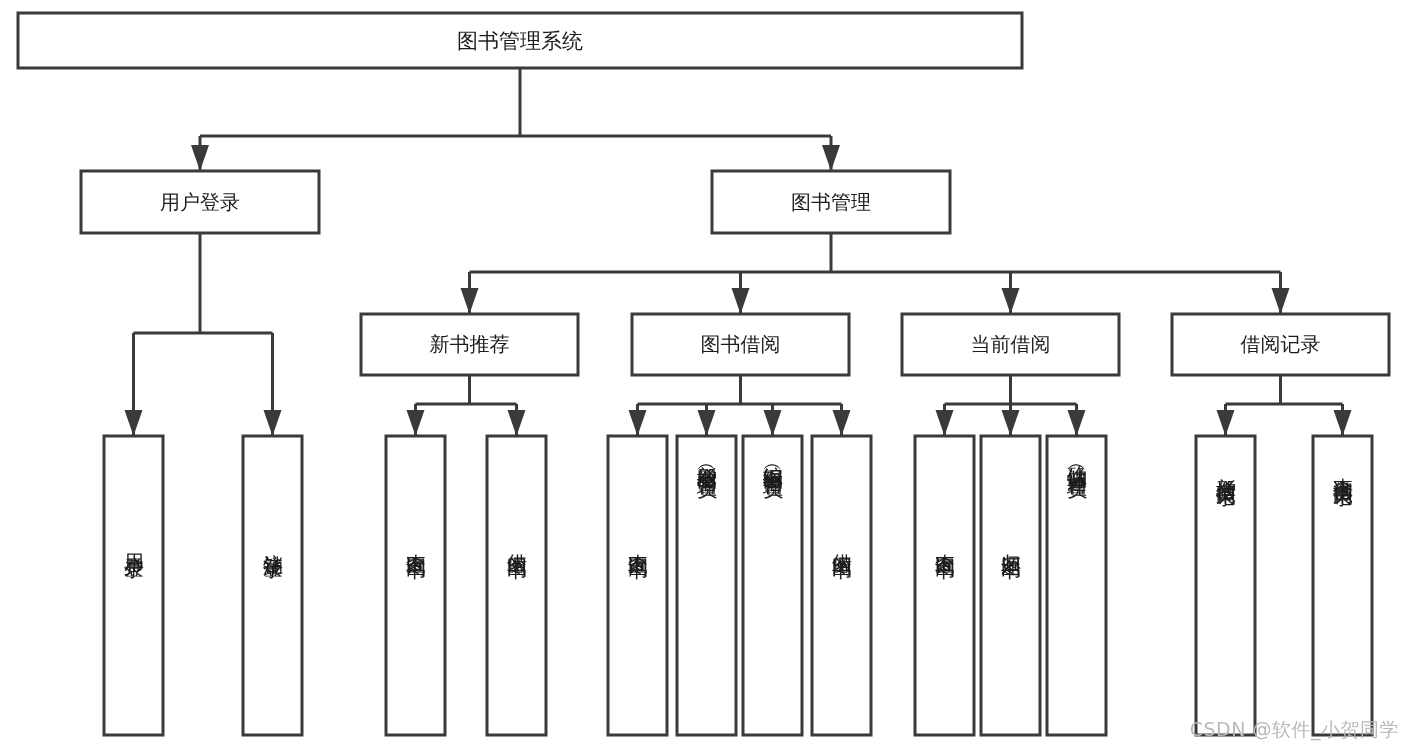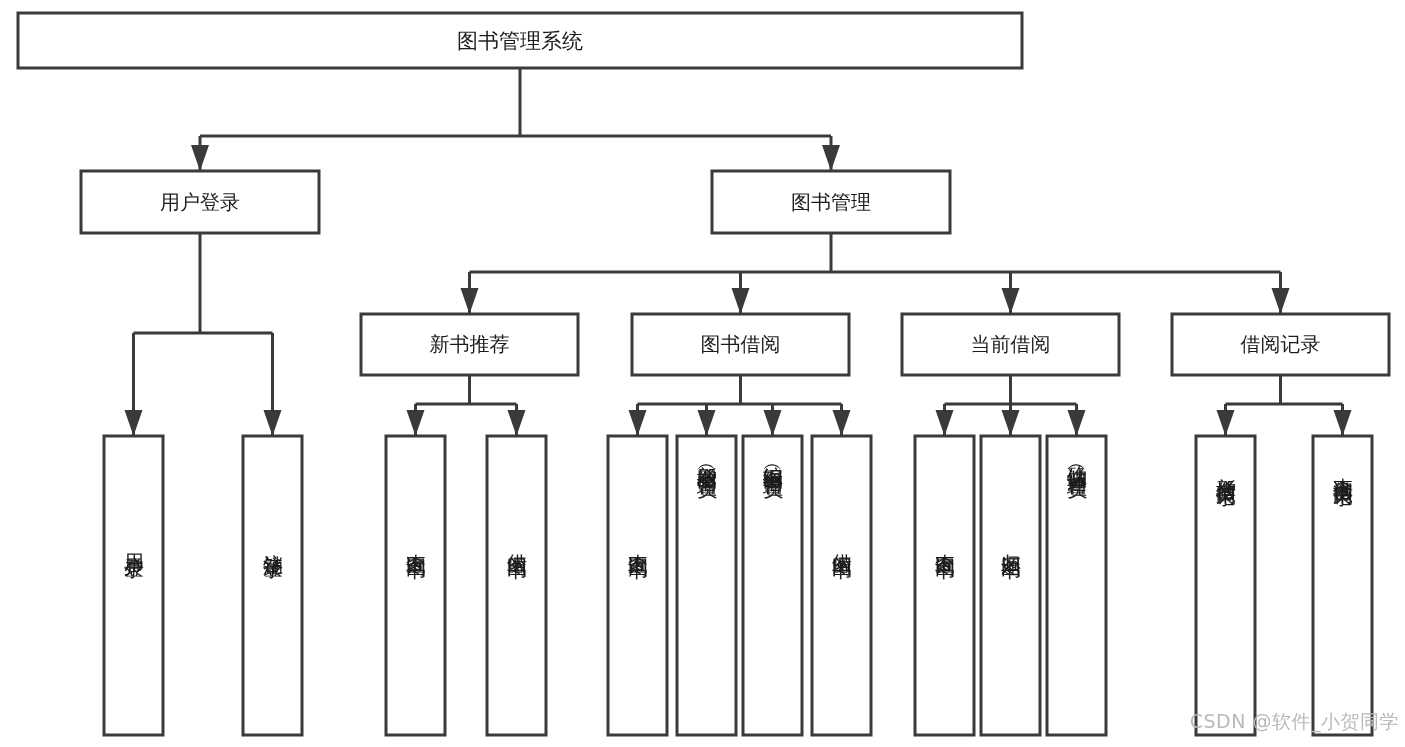--- a/index.html
+++ b/index.html
@@ -50,21 +50,21 @@
     text-orientation:upright;
     letter-spacing:2px;
     line-height:1;
     text-align:start;
     pointer-events:none;
     user-select:none;
   }
   .watermark{
     position:absolute;
     right:6px;
-    bottom:12px;
+    bottom:4px;
     font-family:"DejaVu Sans","Liberation Sans",sans-serif;
     font-size:19px;
     color:#b9b9b9;
     letter-spacing:0.5px;
     white-space:nowrap;
     pointer-events:none;
     user-select:none;
   }
 </style>
 </head>

